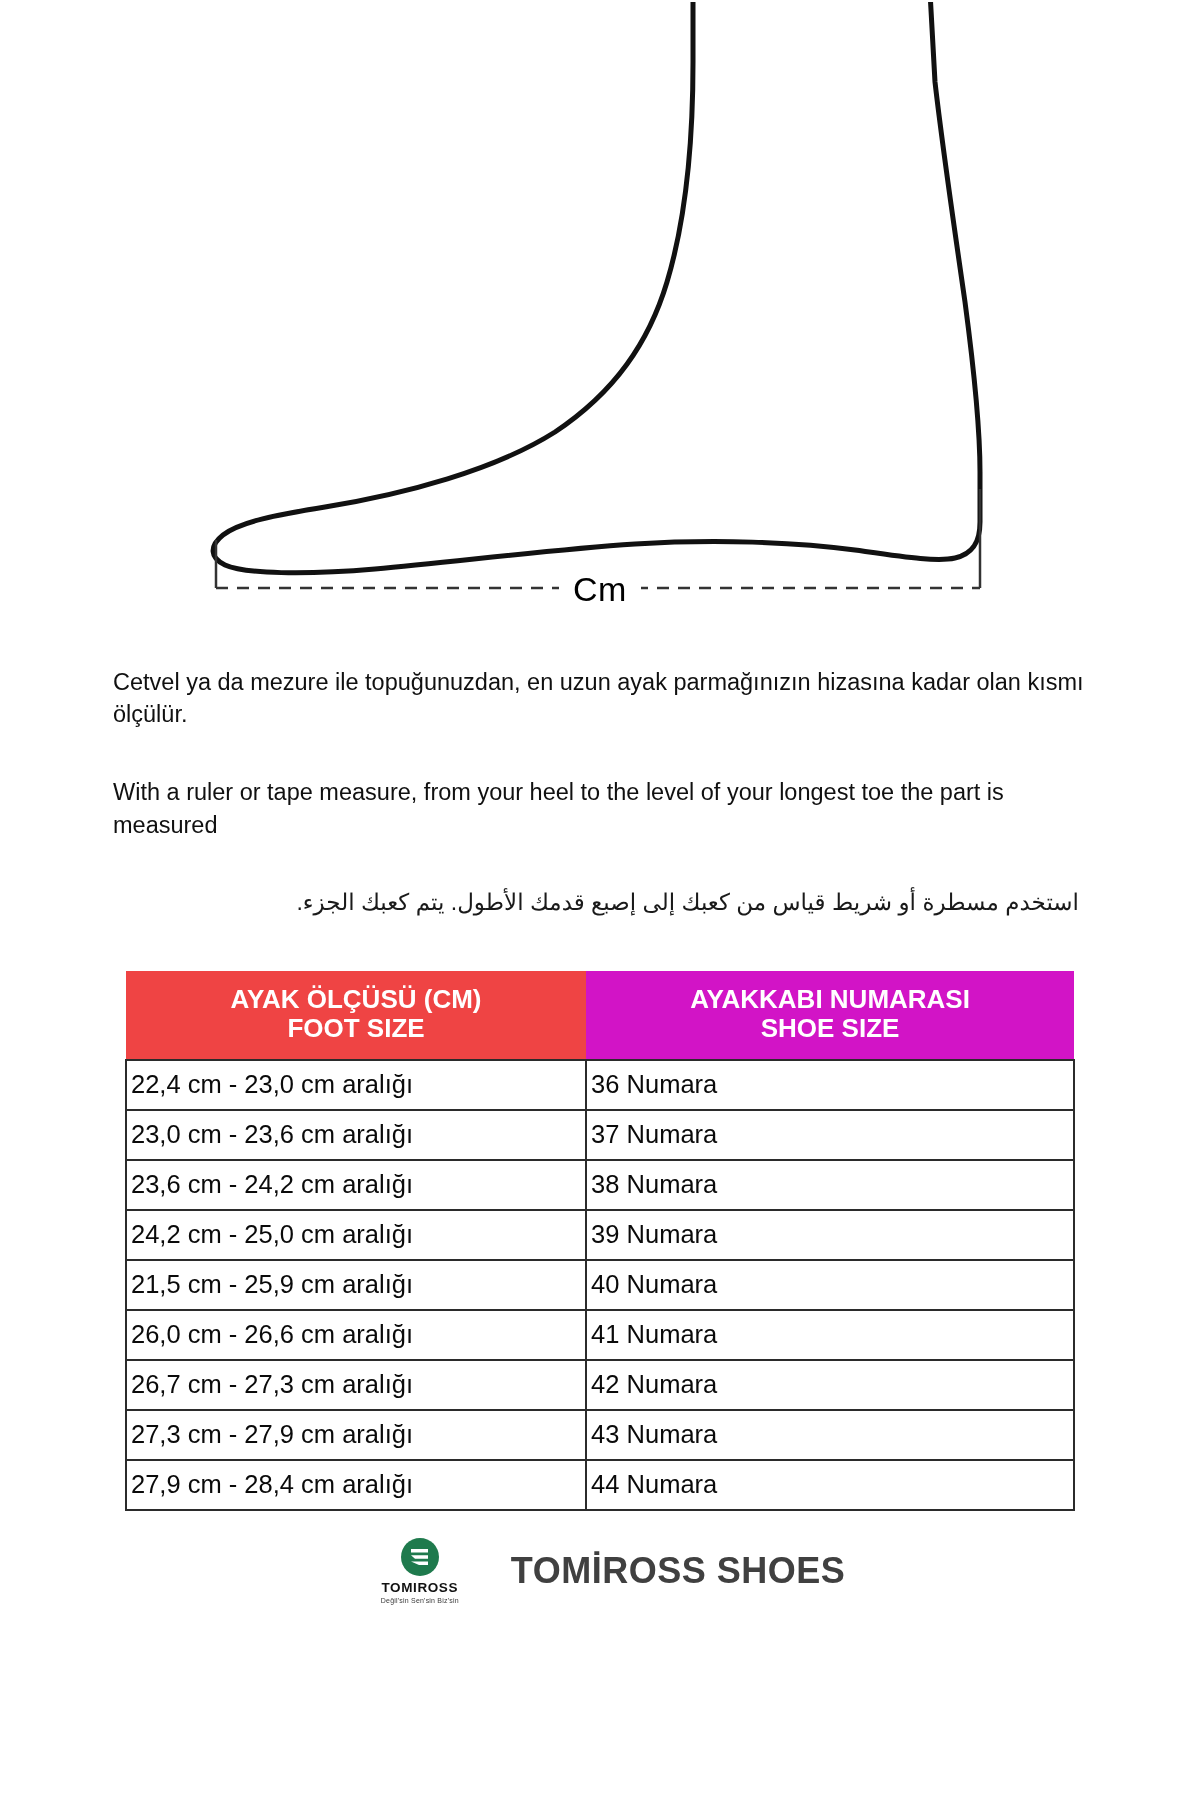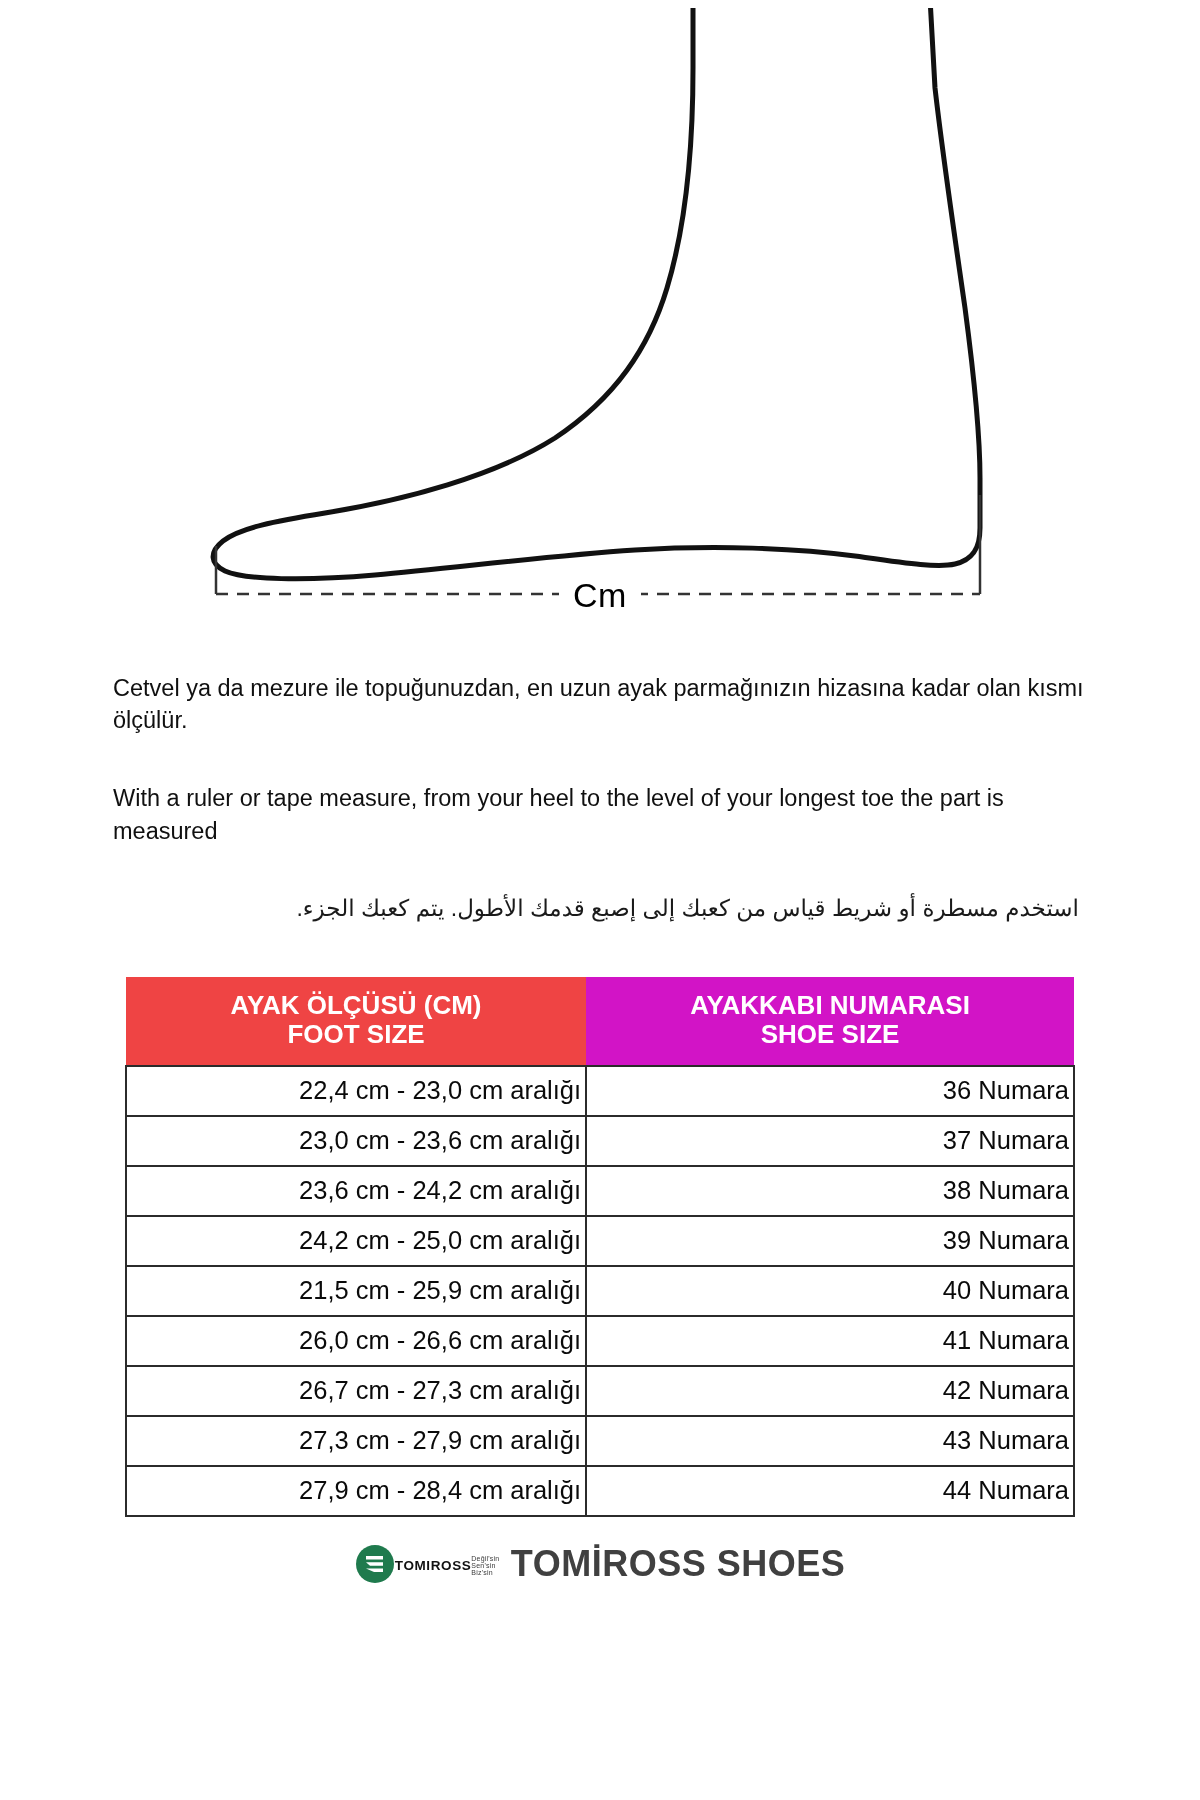--- a/index.html
+++ b/index.html
@@ -10,21 +10,21 @@
   body {
     width: 1200px;
     height: 1800px;
     font-family: "Liberation Sans", sans-serif;
     color: #000000;
     position: relative;
     overflow: hidden;
   }
   .page {
     width: 1050px;
-    margin: 8px auto;
+    margin: 2px auto;
     position: relative;
   }
 
   
   .diagram {
     position: relative;
     width: 1050px;
     height: 640px;
   }
   .diagram svg {
@@ -93,21 +93,21 @@
   th.shoe-head {
     background: #d214c6;
     width: 51.5%;
   }
   th .line1 { display: block; }
   th .line2 { display: block; }
   table.size-table td {
     border: 2px solid #2b2b2b;
     border-top: none;
     font-size: 25.5px;
-    text-align: right;
+    text-align: left;
     padding: 9px 4px 10px;
     background: #ffffff;
     color: #0a0a0a;
   }
   table.size-table tbody tr:first-child td {
     border-top: 2px solid #2b2b2b;
   }
   table.size-table td.left-cell {
     border-left: 2px solid #2b2b2b;
   }
@@ -115,20 +115,21 @@
   
   .footer {
     margin-top: 26px;
     display: flex;
     align-items: center;
     justify-content: center;
     gap: 26px;
   }
   .logo-block {
     display: flex;
+    flex-direction: column;
     align-items: center;
     width: 130px;
   }
   .logo-mark {
     width: 40px;
     height: 40px;
     position: relative;
   }
   .logo-name {
     font-size: 13.5px;

